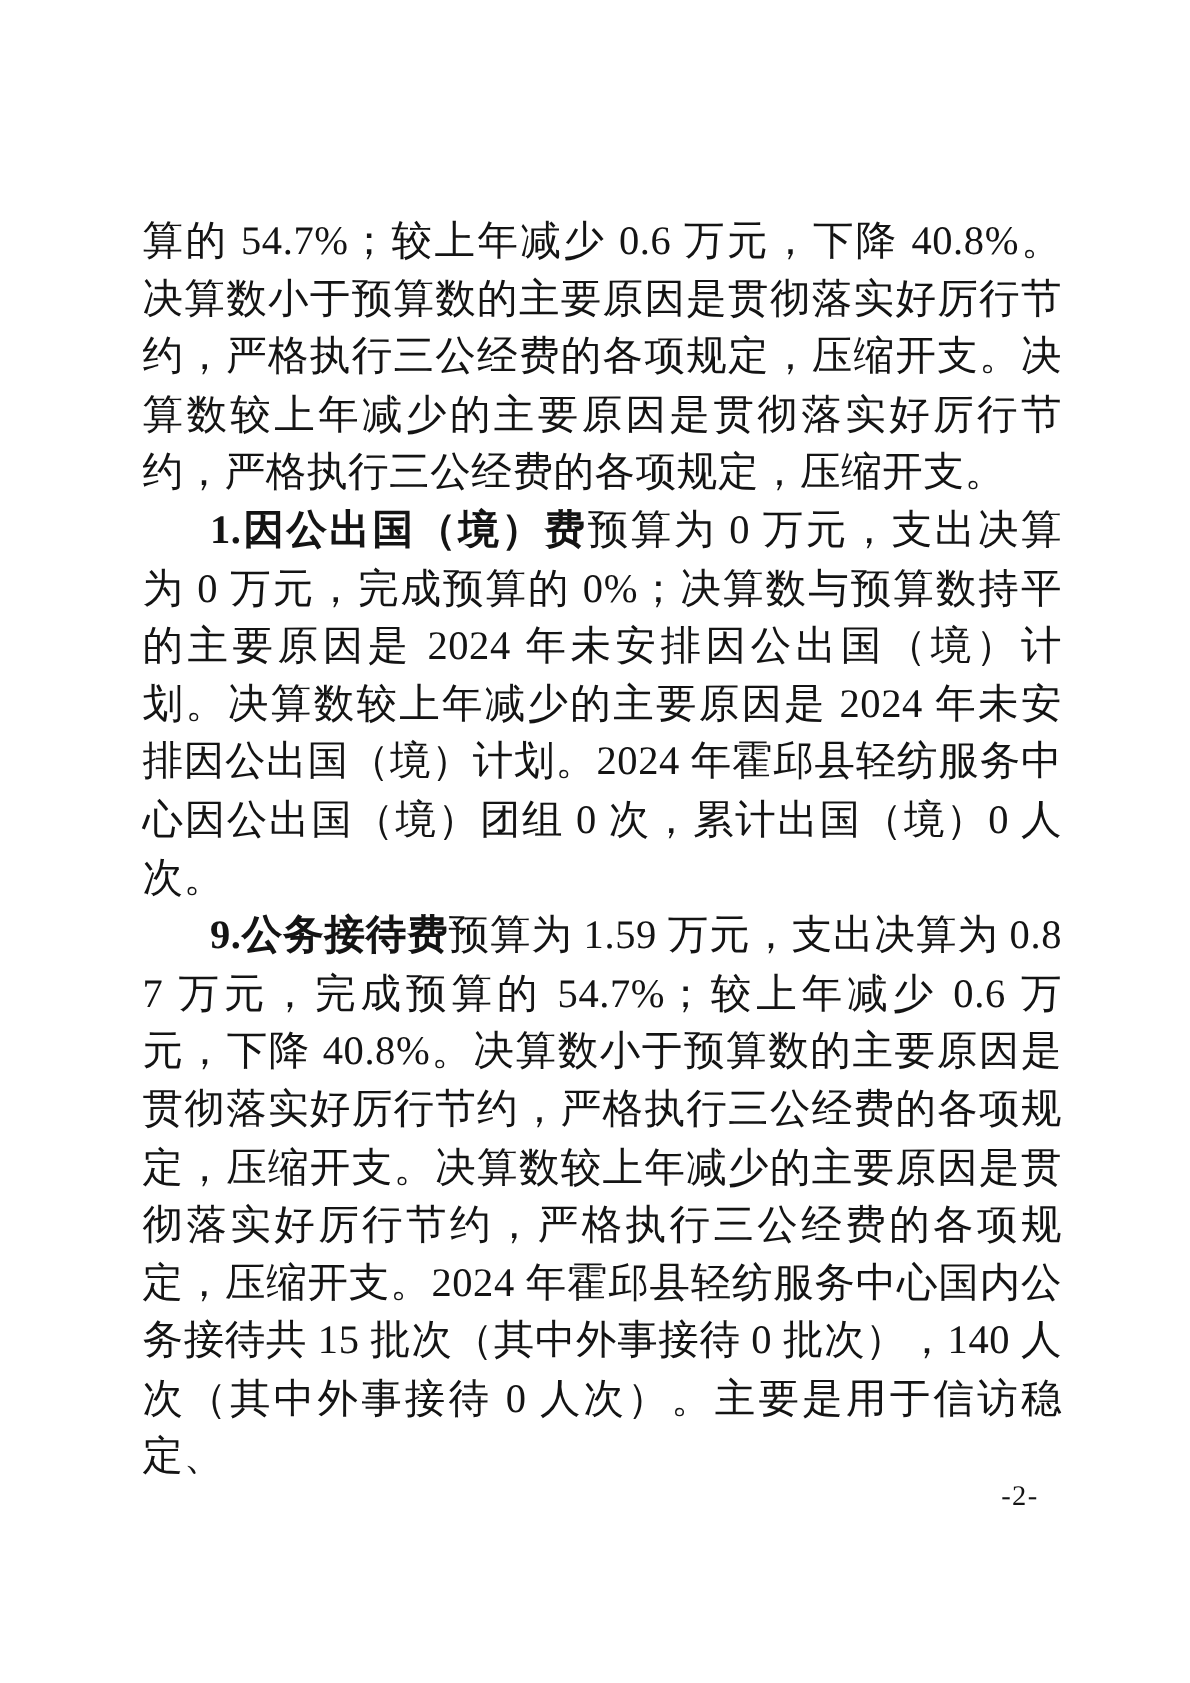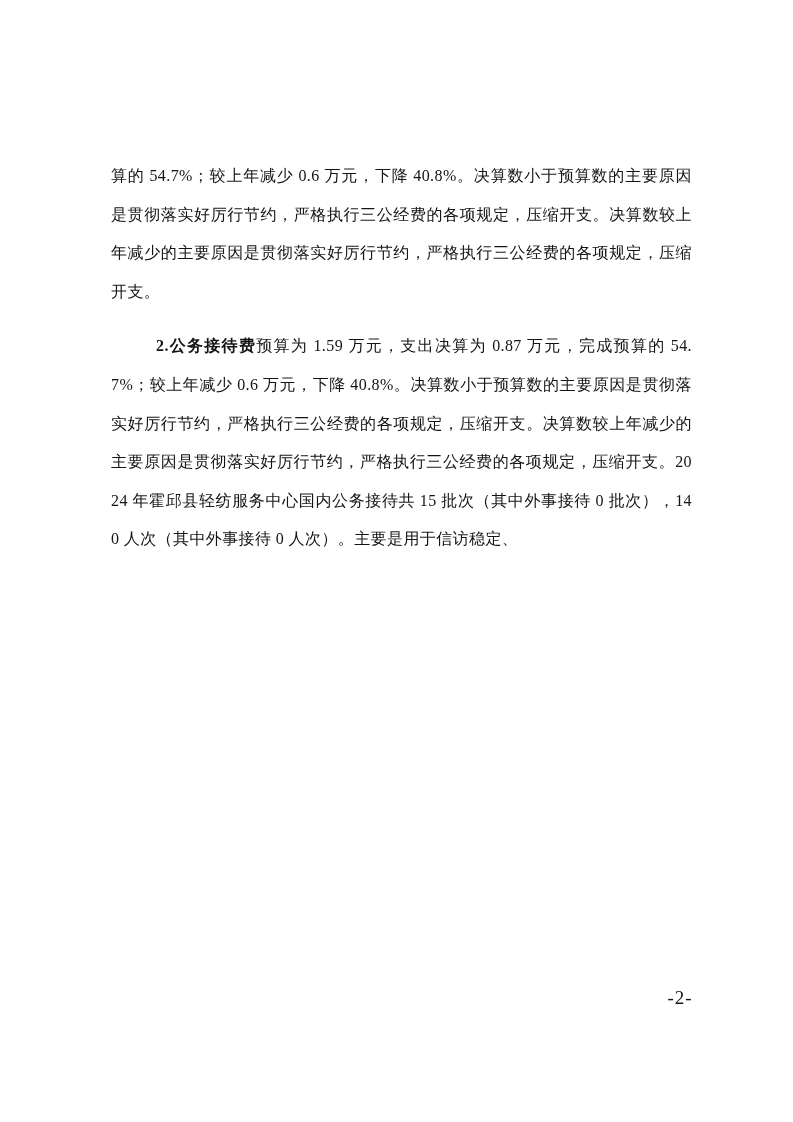--- a/index.html
+++ b/index.html
@@ -21,23 +21,23 @@
     background: #ffffff;
   }
   .text-block {
     position: absolute;
     left: 95px;
     top: 141px;
     width: 613px;
     text-align: justify;
   }
   .para {
-    margin: 16px;
+    margin: 0;
     padding: 0;
-    font-size: 16px;
+    font-size: 27px;
     line-height: 38.6px;
     font-weight: normal;
     letter-spacing: 0.4px;
     word-break: break-all;
   }
   .para.indent {
     text-indent: 45px;
   }
   .para.heading {
     text-indent: 45px;
@@ -62,20 +62,21 @@
 <body>
 
 <div class="page">
 
   <main class="text-block">
 
     <p class="para">算的 54.7%；较上年减少 0.6 万元，下降 40.8%。决算数小于预算数的主要原因是贯彻落实好厉行节约，严格执行三公经费的各项规定，压缩开支。决算数较上年减少的主要原因是贯彻落实好厉行节约，严格执行三公经费的各项规定，压缩开支。</p>
 
 
 
+    <p class="para indent"><strong class="lead">1.因公出国（境）费</strong><span>预算为 0 万元，支出决算为 0 万元，完成预算的 0%；决算数与预算数持平的主要原因是 2024 年未安排因公出国（境）计划。决算数较上年减少的主要原因是 2024 年未安排因公出国（境）计划。2024 年霍邱县轻纺服务中心因公出国（境）团组 0 次，累计出国（境）0 人次。</span></p>
 
-    <p class="para indent"><strong class="lead">2.公务接待费</strong><span>预算为 1.59 万元，支出决算为 0.87 万元，完成预算的 54.7%；较上年减少 0.6 万元，下降 40.8%。决算数小于预算数的主要原因是贯彻落实好厉行节约，严格执行三公经费的各项规定，压缩开支。决算数较上年减少的主要原因是贯彻落实好厉行节约，严格执行三公经费的各项规定，压缩开支。2024 年霍邱县轻纺服务中心国内公务接待共 15 批次（其中外事接待 0 批次），140 人次（其中外事接待 0 人次）。主要是用于信访稳定、</span></p>
+    <p class="para indent"><strong class="lead">9.公务接待费</strong><span>预算为 1.59 万元，支出决算为 0.87 万元，完成预算的 54.7%；较上年减少 0.6 万元，下降 40.8%。决算数小于预算数的主要原因是贯彻落实好厉行节约，严格执行三公经费的各项规定，压缩开支。决算数较上年减少的主要原因是贯彻落实好厉行节约，严格执行三公经费的各项规定，压缩开支。2024 年霍邱县轻纺服务中心国内公务接待共 15 批次（其中外事接待 0 批次），140 人次（其中外事接待 0 人次）。主要是用于信访稳定、</span></p>
 
   </main>
 
   <footer class="page-number">-2-</footer>
 
 </div>
 
 </body></html>

